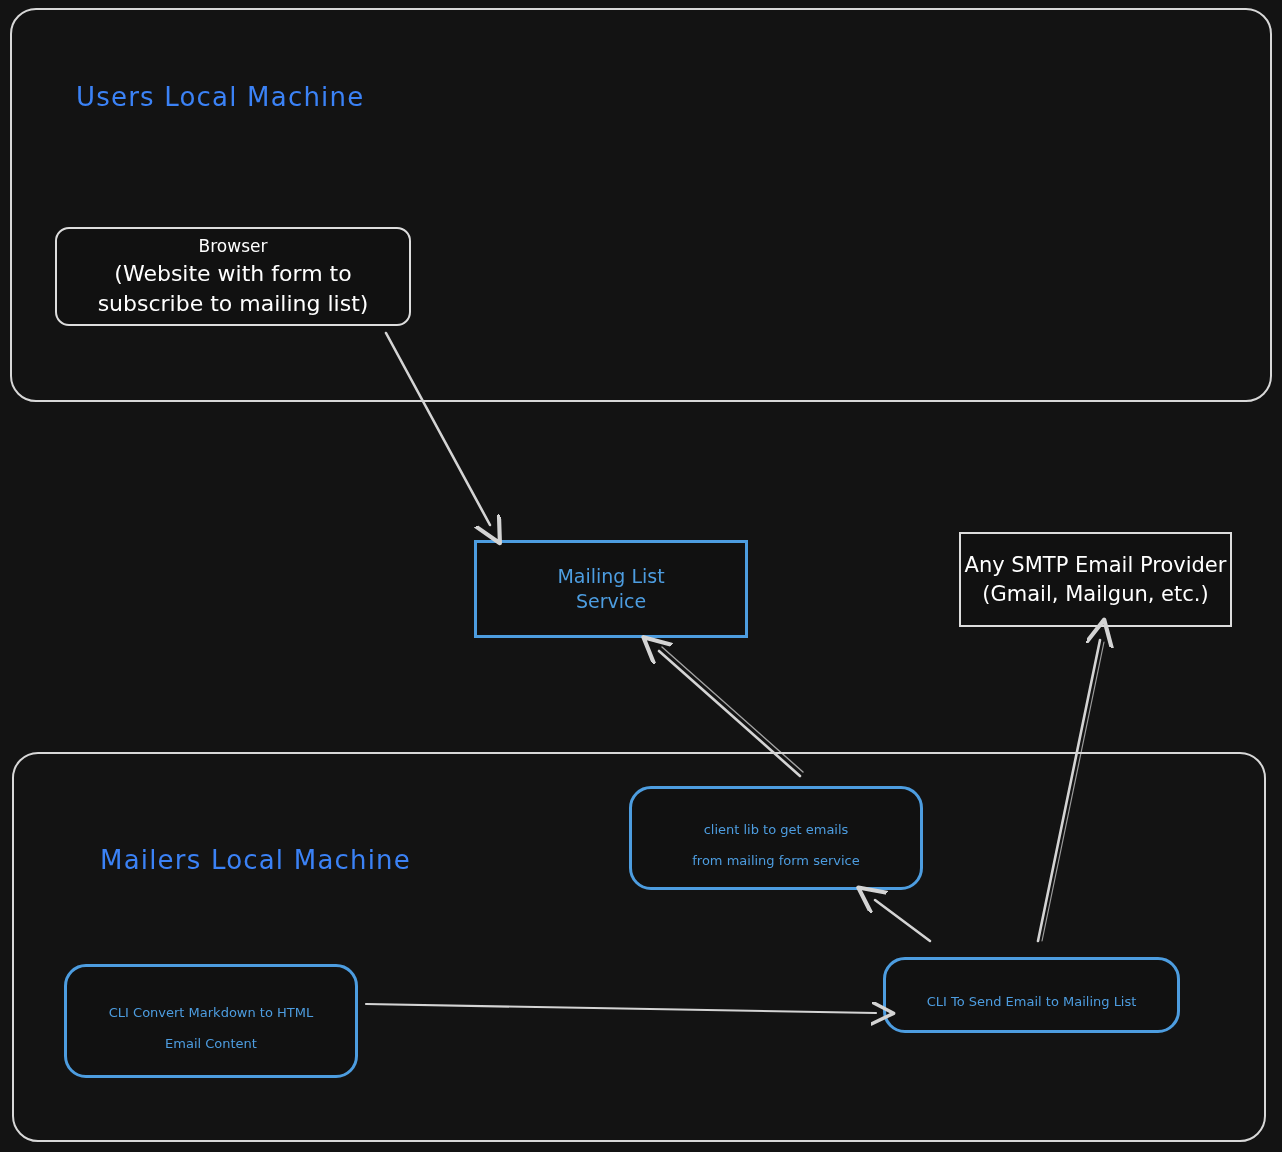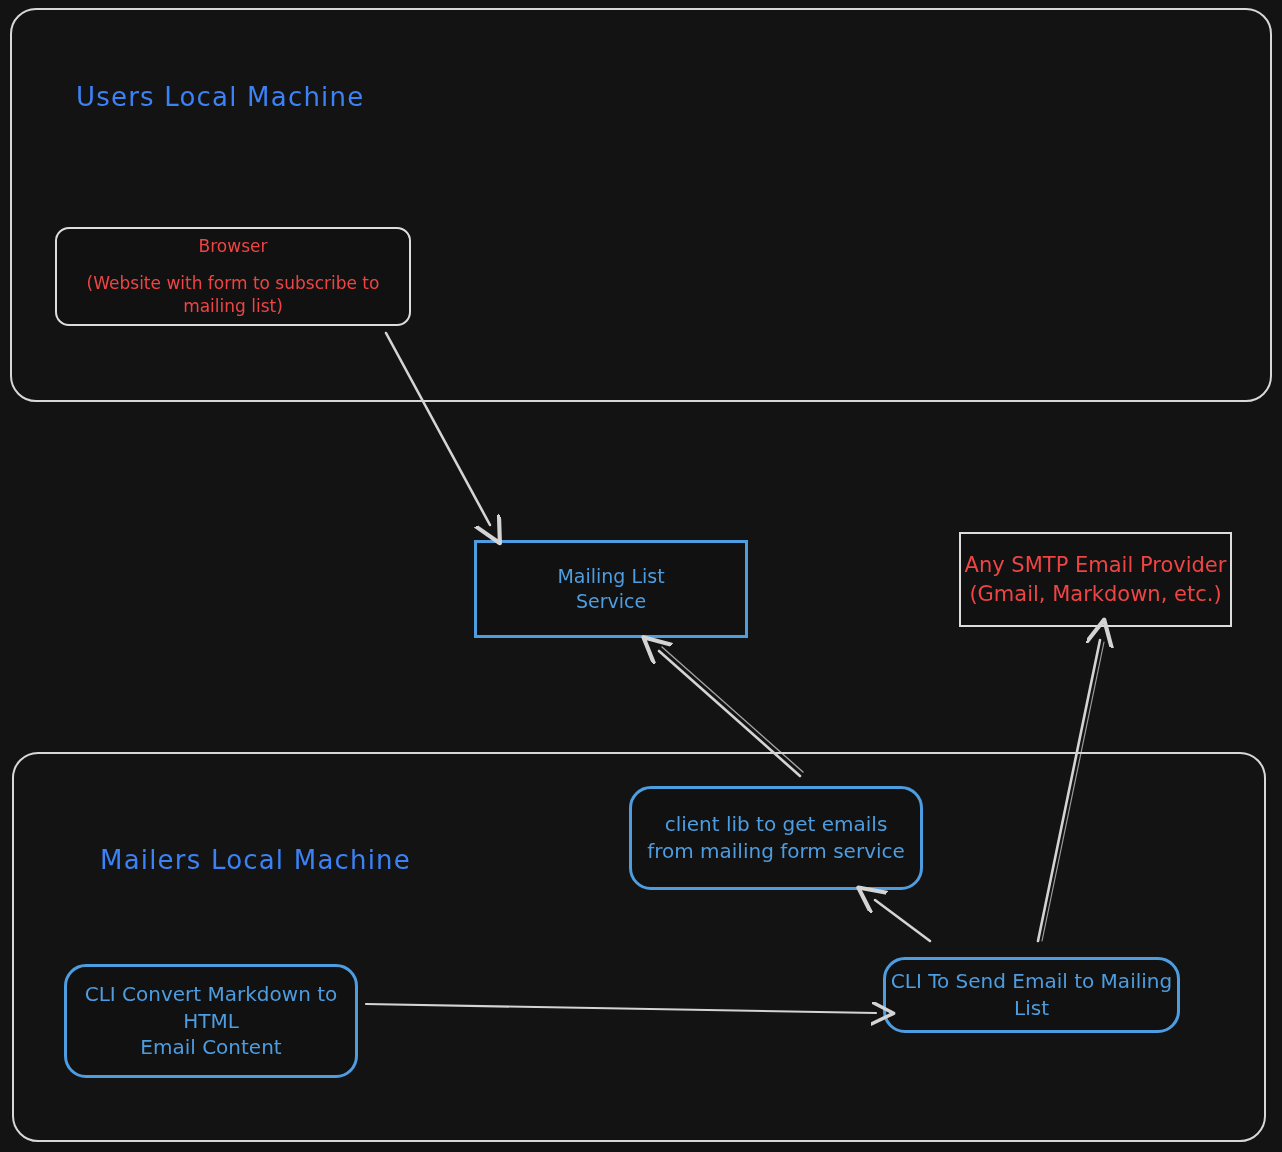--- a/index.html
+++ b/index.html
@@ -50,37 +50,37 @@
     background: #111111;
   }
   .node .line {
     display: block;
     white-space: pre-line;
     line-height: 1.34;
   }
 
   .node-white {
     border: 2px solid #dddddd;
-    color: #ef4444;
+    color: #ffffff;
     align-items: center;
   }
   .node-blue {
     border: 3px solid #4d9de0;
     color: #4d9de0;
   }
   .rounded { border-radius: 14px; }
   .rounded-lg { border-radius: 22px; }
   .square { border-radius: 0; }
 
   
   .t-title  { font-size: 17px; }
-  .t-sub    { font-size: 17px; }
+  .t-sub    { font-size: 22px; }
   .t-mid    { font-size: 19px; }
   .t-big    { font-size: 21px; }
-  .t-small  { font-size: 20px; }
+  .t-small  { font-size: 13px; margin-top: 14px; }
 
   .spacer-sm { height: 14px; }
 
   
   #arrows {
     position: absolute;
     left: 0; top: 0;
     width: 1282px;
     height: 1152px;
     pointer-events: none;
@@ -103,21 +103,21 @@
     <span class="line t-sub">(Website with form to subscribe to mailing list)</span>
   </div>
 
   <div class="node node-blue square" style="left:474px; top:540px; width:274px; height:98px;">
     <span class="line t-mid">Mailing List</span>
     <span class="line t-mid">Service</span>
   </div>
 
   <div class="node node-white square" style="left:959px; top:532px; width:273px; height:95px;">
     <span class="line t-big">Any SMTP Email Provider</span>
-    <span class="line t-big">(Gmail, Markdown, etc.)</span>
+    <span class="line t-big">(Gmail, Mailgun, etc.)</span>
   </div>
 
   <div class="node node-blue rounded-lg" style="left:629px; top:786px; width:294px; height:104px;">
     <span class="line t-small">client lib to get emails</span>
     <span class="line t-small">from mailing form service</span>
   </div>
 
   <div class="node node-blue rounded-lg" style="left:64px; top:964px; width:294px; height:114px;">
     <span class="line t-small">CLI Convert Markdown to HTML</span>
     <span class="line t-small">Email Content</span>

